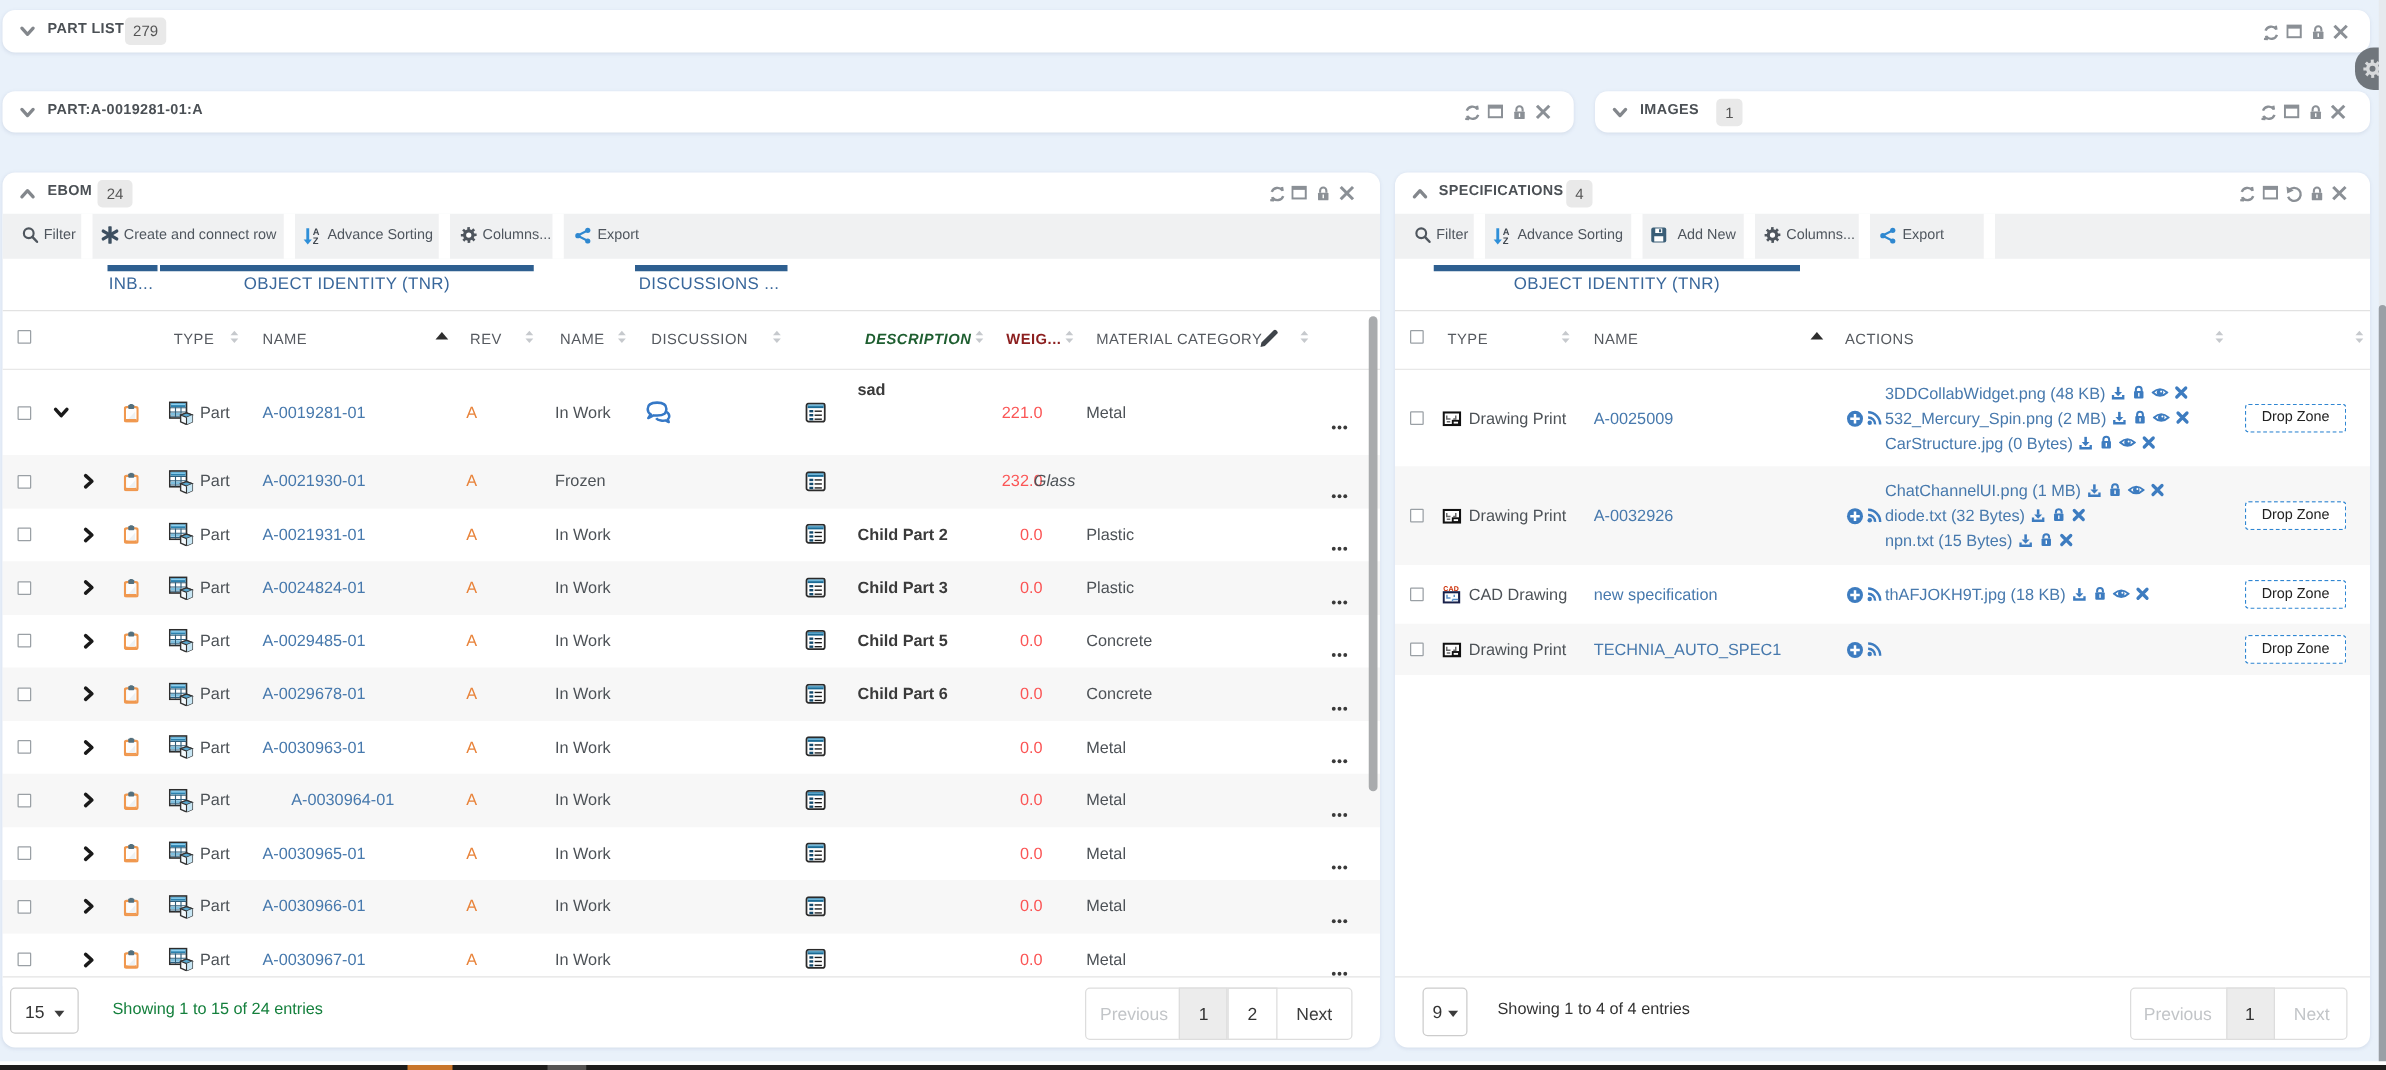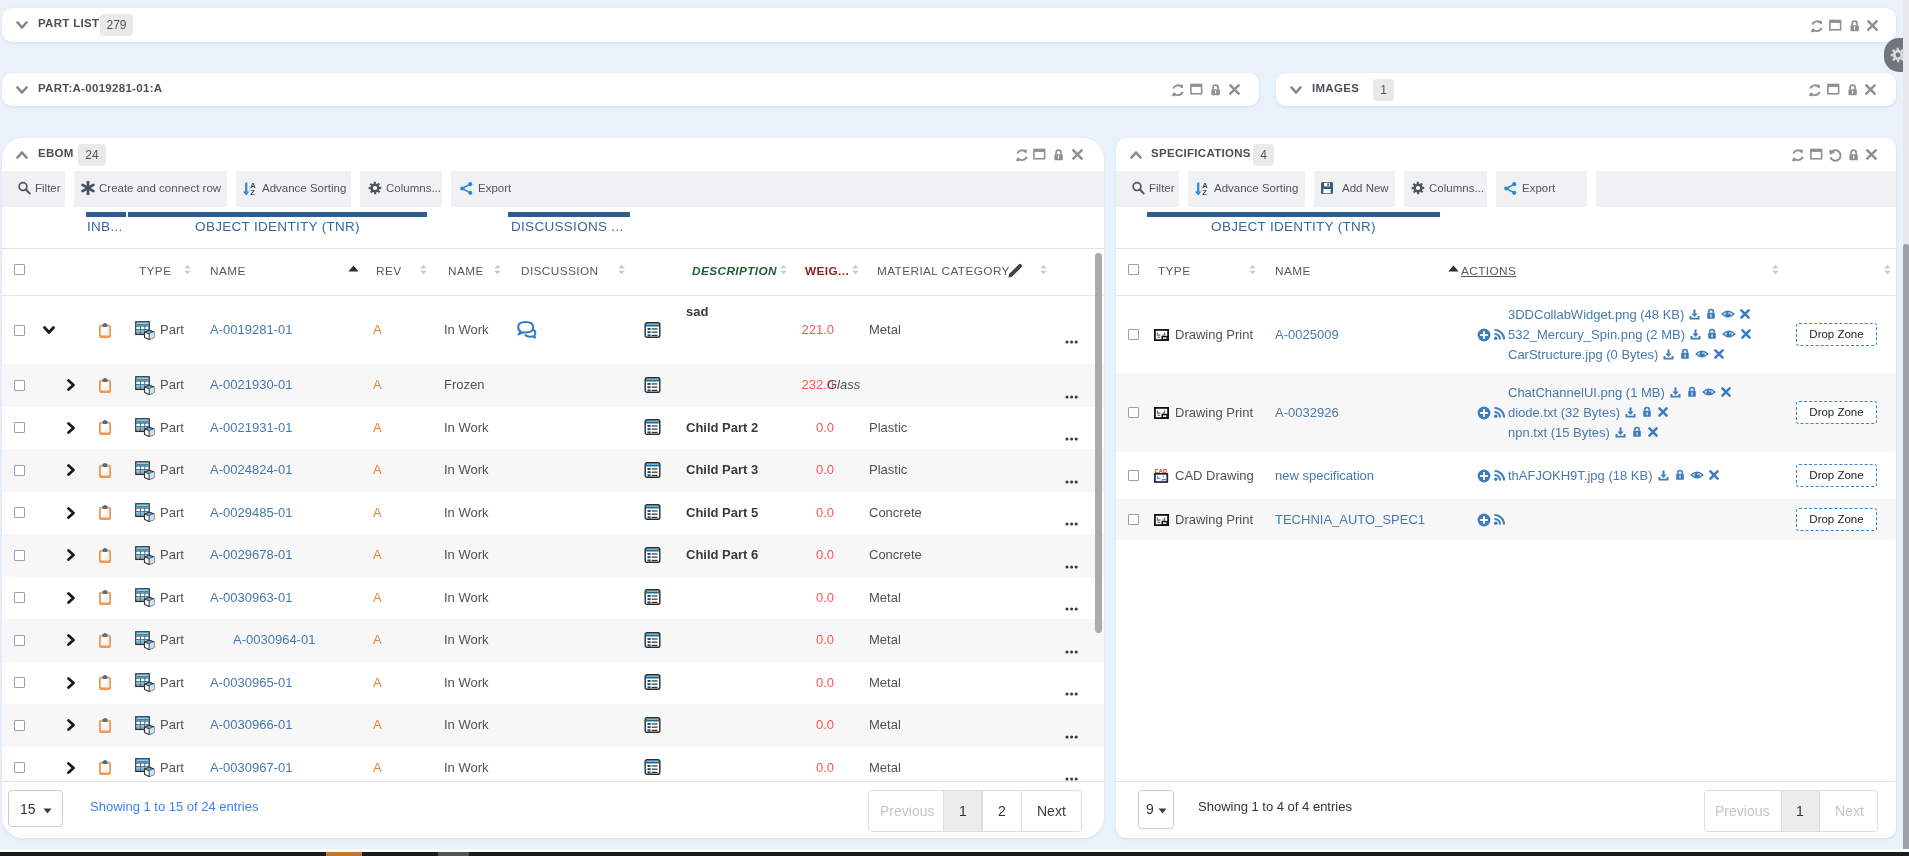--- a/index.html
+++ b/index.html
@@ -100,21 +100,21 @@
         <rect x="2.6" y="6.6" width="9" height="6.6" rx="0.8" fill="#8b9096"></rect>
         <rect x="6.5" y="8.2" width="1.2" height="3.2" fill="#fff"></rect>
       </svg>
     </div>
 <div style="position:absolute;left:588px;top:10px;">
       <svg width="14" height="14" viewBox="0 0 14 14" style="width:13px;height:13px">
         <path d="M2.6 2.6 L11.4 11.4 M11.4 2.6 L2.6 11.4" stroke="#8b9096" stroke-width="2.6" stroke-linecap="square"></path>
       </svg>
     </div>
 </div>
-<div class="panel" style="left:2px;top:138px;width:1102px;height:700px;overflow:hidden;border-radius:21px;">
+<div class="panel" style="left:2px;top:138px;width:1102px;height:700px;overflow:hidden;">
 <div style="position:absolute;left:13px;top:10px;">
       <svg width="14" height="14" viewBox="0 0 14 14" style="width:14px;height:14px">
         <path d="M2.5 9.5 L7 4.5 L11.5 9.5" fill="none" stroke="#83878c" stroke-width="2.6" stroke-linecap="round" stroke-linejoin="round"></path>
       </svg>
     </div>
 <div class="hdr" style="position:absolute;left:36px;top:9px;">EBOM</div>
 <div class="badge" style="left:76px;top:6px;width:28px;height:22px;line-height:22px;">24</div>
 <div style="position:absolute;left:1013px;top:10px;">
       <svg width="14" height="14" viewBox="0 0 14 14" style="width:14px;height:14px">
         <path d="M2.40 5.52 A4.9 4.9 0 0 1 10.86 4.18" fill="none" stroke="#8b9096" stroke-width="1.9"></path>
@@ -919,21 +919,21 @@
     </div>
 <div style="position:absolute;left:1093px;top:115px;width:7px;height:380px;background:#a9abad;border-radius:4px;"></div>
 <div style="position:absolute;left:0;top:643px;width:1102px;height:1px;background:#e4e4e4;"></div>
 <div style="position:absolute;left:6px;top:652px;width:55px;height:37px;border:1px solid #ccc;border-radius:4px;background:#fff;box-sizing:border-box;"></div>
 <div class="cell" style="left:18px;top:663px;color:#333;font-size:14px;">15</div>
 <div style="position:absolute;left:41px;top:670px;">
       <svg width="9" height="6" viewBox="0 0 9 6" style="width:9px;height:6px">
         <polygon points="0.5,0.5 8.5,0.5 4.5,5.5" fill="#3c3c3c"></polygon>
       </svg>
     </div>
-<div class="cell" style="left:88px;top:661px;color:#3b82f6;font-size:13px;">Showing 1 to 15 of 24 entries</div>
+<div class="cell" style="left:88px;top:661px;color:#15803d;font-size:13px;">Showing 1 to 15 of 24 entries</div>
 <div style="position:absolute;left:866px;top:652px;width:214px;height:42px;border:1px solid #ddd;border-radius:4px;background:#fff;box-sizing:border-box;"></div>
 <div style="position:absolute;left:941px;top:652px;width:39px;height:42px;background:#ececec;border:1px solid #ddd;box-sizing:border-box;"></div>
 <div style="position:absolute;left:980px;top:652px;width:40px;height:42px;border:1px solid #ddd;box-sizing:border-box;"></div>
 <div class="cell" style="left:878px;top:665px;color:#c2c5c8;font-size:14px;">Previous</div>
 <div class="cell" style="left:957px;top:665px;color:#333;font-size:14px;">1</div>
 <div class="cell" style="left:996px;top:665px;color:#333;font-size:14px;">2</div>
 <div class="cell" style="left:1035px;top:665px;color:#3c3c3c;font-size:14px;">Next</div>
 </div>
 <div class="panel" style="left:1116px;top:138px;width:780px;height:700px;overflow:hidden;">
 <div style="position:absolute;left:13px;top:10px;">
@@ -1033,21 +1033,21 @@
         <polygon points="4,0.5 7.6,4.6 0.4,4.6" fill="#c6c9cd"></polygon>
         <polygon points="0.4,7.4 7.6,7.4 4,11.5" fill="#c6c9cd"></polygon>
       </svg>
     </div>
 <div class="colh" style="position:absolute;left:159px;top:126px;">NAME</div>
 <div style="position:absolute;left:332px;top:127px;">
       <svg width="11" height="7" viewBox="0 0 11 7" style="width:11px;height:7px">
         <polygon points="5.5,0.5 10.6,6.5 0.4,6.5" fill="#2e2e2e"></polygon>
       </svg>
     </div>
-<div class="colh" style="position:absolute;left:345px;top:126px;text-decoration:underline;">ACTIONS</div>
+<div class="colh" style="position:absolute;left:360px;top:126px;">ACTIONS</div>
 <div style="position:absolute;left:656px;top:126px;">
       <svg width="8" height="12" viewBox="0 0 8 12" style="width:7px;height:11px">
         <polygon points="4,0.5 7.6,4.6 0.4,4.6" fill="#c6c9cd"></polygon>
         <polygon points="0.4,7.4 7.6,7.4 4,11.5" fill="#c6c9cd"></polygon>
       </svg>
     </div>
 <div style="position:absolute;left:768px;top:126px;">
       <svg width="8" height="12" viewBox="0 0 8 12" style="width:7px;height:11px">
         <polygon points="4,0.5 7.6,4.6 0.4,4.6" fill="#c6c9cd"></polygon>
         <polygon points="0.4,7.4 7.6,7.4 4,11.5" fill="#c6c9cd"></polygon>

